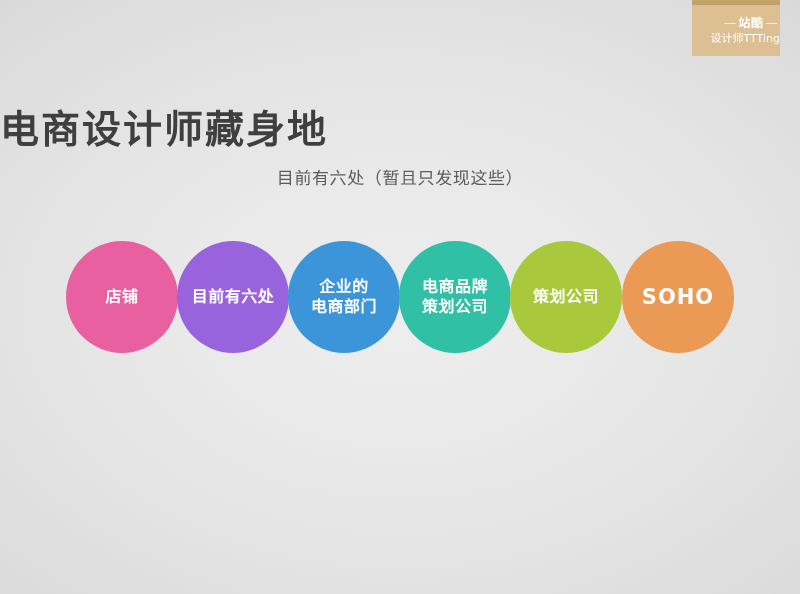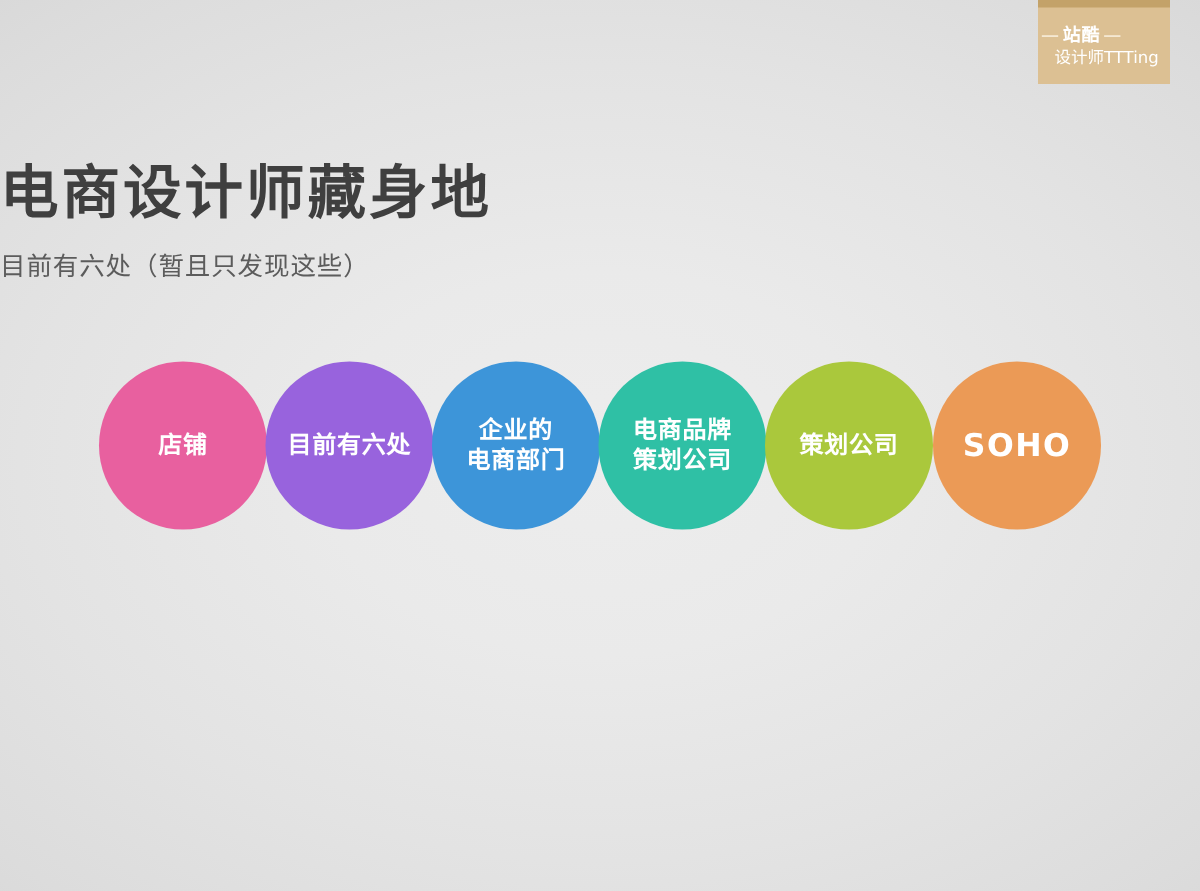--- a/index.html
+++ b/index.html
@@ -30,21 +30,21 @@
 
   
   #badge {
     position: absolute;
     top: 0;
     left: 692px;
     width: 88px;
     height: 56px;
     background: #dcc093;
     box-sizing: border-box;
-    text-align: left;
+    text-align: right;
     user-select: none;
   }
   #badge .stripe {
     position: absolute;
     top: 0;
     left: 0;
     width: 100%;
     height: 5px;
     background: #c3a269;
   }
@@ -67,41 +67,41 @@
   }
   #badge .handle {
     position: absolute;
     top: 33px;
     left: 0;
     width: 100%;
     font-size: 11px;
     color: #ffffff;
     line-height: 1;
     white-space: nowrap;
-    padding-left: 11px;
   }
 
   
   #title {
     position: absolute;
     top: 108px;
     left: 0;
     width: 800px;
     font-size: 39px;
     font-weight: bold;
     color: #3f3f3f;
     letter-spacing: 2px;
     line-height: 1.15;
     white-space: nowrap;
   }
   #subtitle {
     position: absolute;
     top: 168px;
     left: 0;
     width: 800px;
+    text-align: center;
     font-size: 17px;
     font-weight: normal;
     color: #5c5c5c;
     letter-spacing: 0.6px;
     line-height: 1.2;
     white-space: nowrap;
   }
 
   
   #circle-row {

